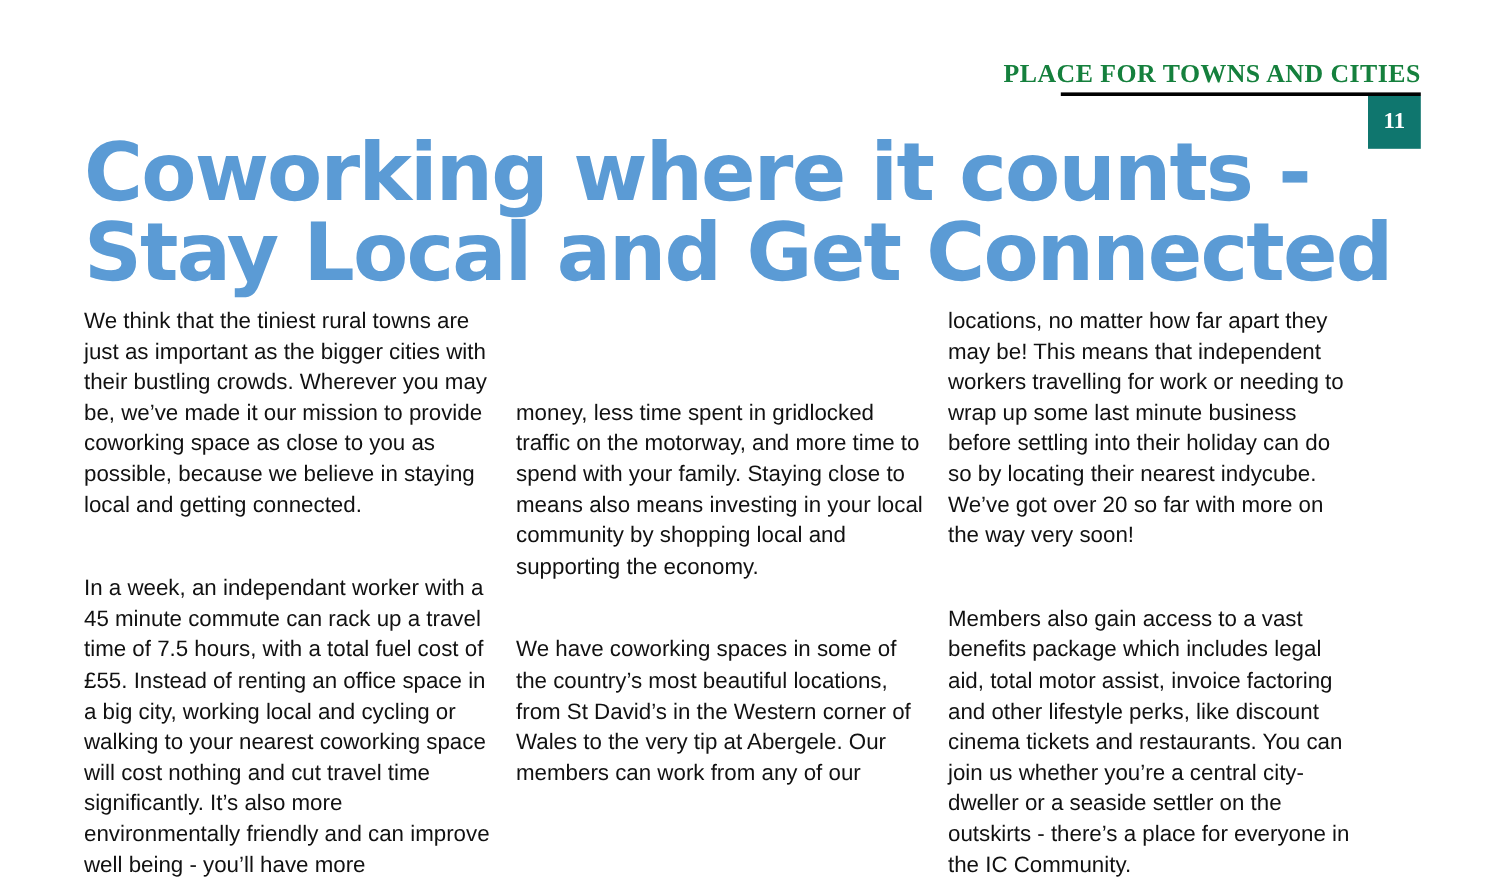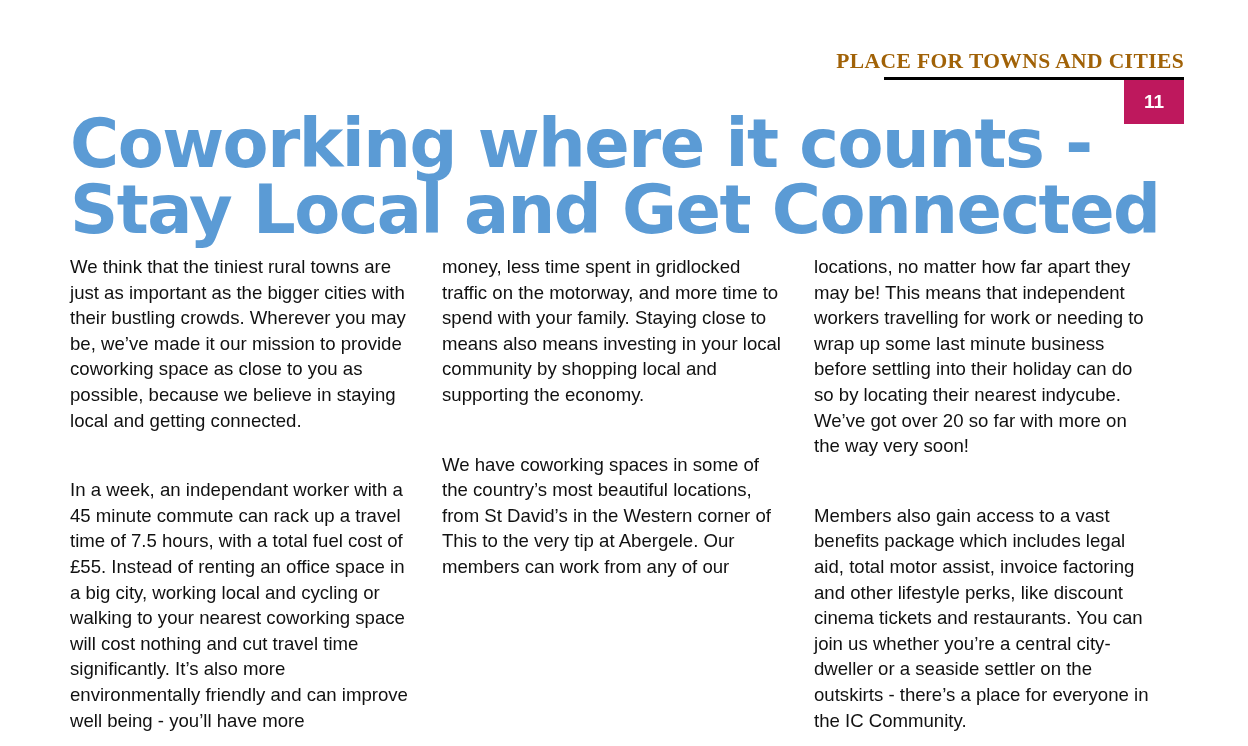--- a/index.html
+++ b/index.html
@@ -26,37 +26,37 @@
     position: absolute;
     top: 50px;
     right: 64px;
     text-align: right;
   }
   .kicker {
     font-family: "Liberation Serif", serif;
     font-weight: bold;
     font-size: 21.5px;
     letter-spacing: 0.4px;
-    color: #a16207;
+    color: #15803d;
     white-space: nowrap;
     line-height: 1.05;
   }
   .rule {
     height: 3px;
     background: #000000;
     margin-top: 4px;
     width: 300px;
     margin-left: auto;
   }
   .page-badge {
-    width: 60px;
+    width: 44px;
     height: 44px;
-    background: #be185d;
+    background: #0f766e;
     color: #ffffff;
-    font-family: Liberation Sans, sans-serif;
+    font-family: Liberation Serif, serif;
     font-weight: bold;
     font-size: 19px;
     display: flex;
     align-items: center;
     justify-content: center;
     margin-left: auto;
     margin-top: 0px;
   }
 
   
@@ -75,21 +75,22 @@
     margin-top: 24px;
   }
 
   
   .columns {
     position: absolute;
     top: 254px;
     left: 70px;
     width: 1112px;
     display: flex;
-    gap: 32px;
+    gap: 20px;
+    align-items: center;
   }
   .col {
     width: 340px;
     font-family: "Liberation Sans", sans-serif;
     font-size: 18.6px;
     line-height: 25.6px;
     color: #111111;
   }
   .col p {
     margin: 0 0 25px 0;
@@ -115,21 +116,21 @@
 
   <div class="columns">
 
     <div class="col">
       <p>We think that the tiniest rural towns are just as important as the bigger cities with their bustling crowds. Wherever you may be, we’ve made it our mission to provide coworking space as close to you as possible, because we believe in staying local and getting connected.</p>
       <p>In a week, an independant worker with a 45 minute commute can rack up a travel time of 7.5 hours, with a total fuel cost of £55. Instead of renting an office space in a big city, working local and cycling or walking to your nearest coworking space will cost nothing and cut travel time significantly. It’s also more environmentally friendly and can improve well being - you’ll have more</p>
     </div>
 
     <div class="col">
       <p>money, less time spent in gridlocked traffic on the motorway, and more time to spend with your family. Staying close to means also means investing in your local community by shopping local and supporting the economy.</p>
-      <p>We have coworking spaces in some of the country’s most beautiful locations, from St David’s in the Western corner of This to the very tip at Abergele. Our members can work from any of our</p>
+      <p>We have coworking spaces in some of the country’s most beautiful locations, from St David’s in the Western corner of Wales to the very tip at Abergele. Our members can work from any of our</p>
     </div>
 
     <div class="col">
       <p>locations, no matter how far apart they may be! This means that independent workers travelling for work or needing to wrap up some last minute business before settling into their holiday can do so by locating their nearest indycube. We’ve got over 20 so far with more on the way very soon!</p>
       <p>Members also gain access to a vast benefits package which includes legal aid, total motor assist, invoice factoring and other lifestyle perks, like discount cinema tickets and restaurants. You can join us whether you’re a central city-dweller or a seaside settler on the outskirts - there’s a place for everyone in the IC Community.</p>
     </div>
 
   </div>
 </div>
 

